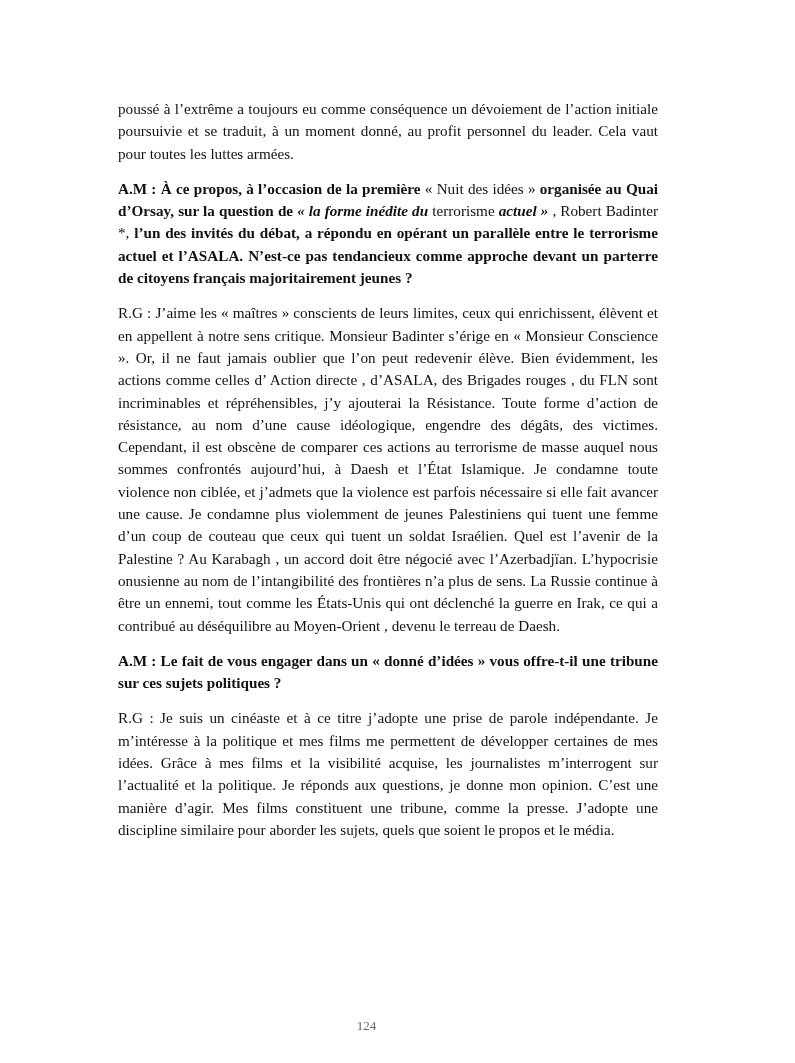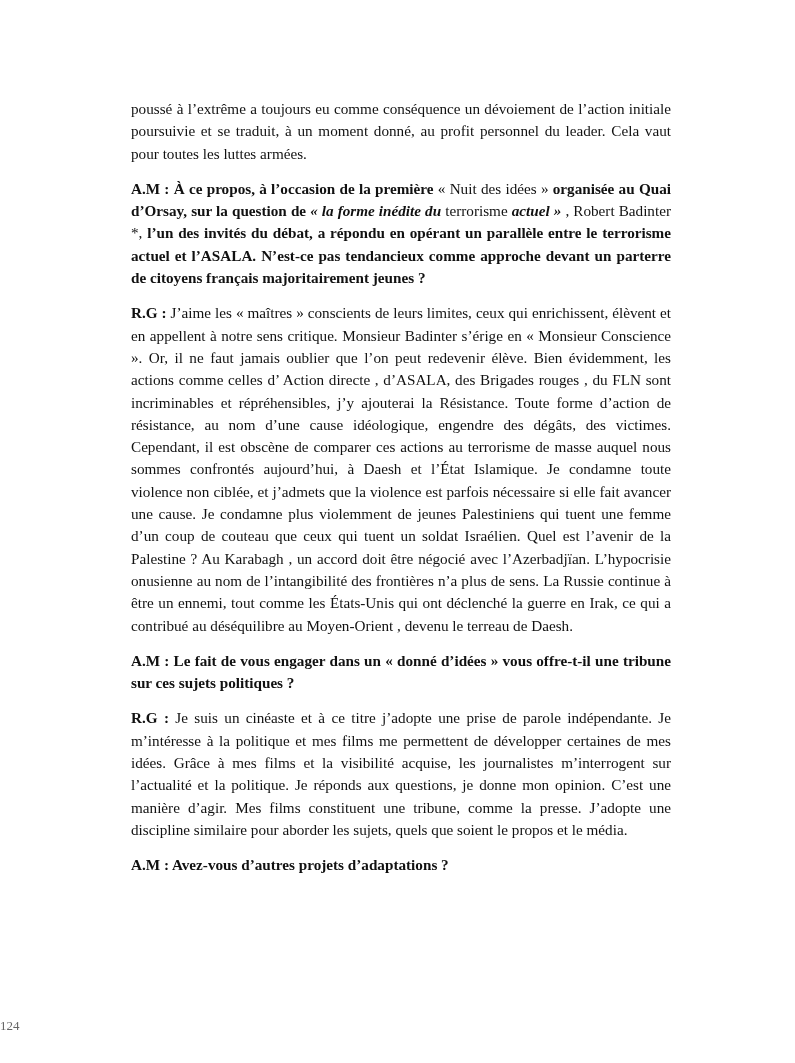--- a/index.html
+++ b/index.html
@@ -1,25 +1,25 @@
 <!DOCTYPE html>
 <html><head>
   <meta charset="utf-8">
   <style>
     html, body { margin: 0; padding: 0; background: #ffffff; }
     body { width: 795px; height: 1063px; position: relative; overflow: hidden;
       font-family: "Liberation Serif", "DejaVu Serif", serif; color: #111; }
-    .page { position: absolute; left: 131px; top: 98px; width: 540px; }
+    .page { position: absolute; left: 118px; top: 98px; width: 540px; }
     p { margin: 0; font-size: 15.2px; line-height: 22.3px; text-align: justify; }
     .gap { height: 13px; }
     .q { font-weight: bold; }
     .q .reg { font-weight: normal; font-family: Liberation Serif, serif; }
     .q .it { font-style: italic; }
-    .spk { font-weight: bold; }
-    .pageno { position: absolute; left: 0; width: 733px; top: 1018px; 
+    .spk { font-weight: normal; }
+    .pageno { position: absolute; left: 0; width: 733px; top: 1018px; text-align: center;
       font-size: 13px; color: #666; font-family: "Liberation Serif", serif; }
   </style>
 </head>
 <body>
 
 <div class="page">
   <p>poussé à l’extrême a toujours eu comme conséquence un dévoiement de l’action initiale poursuivie et se traduit, à un moment donné, au profit personnel du leader. Cela vaut pour toutes les luttes armées.</p>
   <div class="gap"></div>
 
   <p class="q"><span>A.M :</span><span> À ce propos, à l’occasion de la première </span><span class="reg">« Nuit des idées »</span><span> organisée au Quai d’Orsay, sur la question de </span><span class="it">« la forme inédite du</span><span class="reg"> terrorisme </span><span class="it">actuel »</span><span class="reg"> , Robert Badinter  *,</span><span> l’un des invités du débat, a répondu en opérant un parallèle entre le terrorisme actuel et l’ASALA. N’est-ce pas tendancieux comme approche devant un parterre de citoyens français majoritairement jeunes ?</span></p>
@@ -27,16 +27,15 @@
 
   <p><span class="spk">R.G :</span><span> J’aime les « maîtres » conscients de leurs limites, ceux qui enrichissent, élèvent et en appellent à notre sens critique. Monsieur Badinter s’érige en « Monsieur Conscience ». Or, il ne faut jamais oublier que l’on peut redevenir élève. Bien évidemment, les actions comme celles d’ Action directe , d’ASALA, des Brigades rouges , du FLN sont incriminables et répréhensibles, j’y ajouterai la Résistance. Toute forme d’action de résistance, au nom d’une cause idéologique, engendre des dégâts, des victimes. Cependant, il est obscène de comparer ces actions au terrorisme de masse auquel nous sommes confrontés aujourd’hui, à Daesh et l’État Islamique. Je condamne toute violence non ciblée, et j’admets que la violence est parfois nécessaire si elle fait avancer une cause. Je condamne plus violemment de jeunes Palestiniens qui tuent une femme d’un coup de couteau que ceux qui tuent un soldat Israélien. Quel est l’avenir de la Palestine ? Au Karabagh , un accord doit être négocié avec l’Azerbadjïan. L’hypocrisie onusienne au nom de l’intangibilité des frontières n’a plus de sens. La Russie continue à être un ennemi, tout comme les États-Unis qui ont déclenché la guerre en Irak, ce qui a contribué au déséquilibre au Moyen-Orient , devenu le terreau de Daesh.</span></p>
   <div class="gap"></div>
 
   <p class="q"><span>A.M :</span><span> Le fait de vous engager dans un « donné d’idées » vous offre-t-il une tribune sur ces sujets politiques ?</span></p>
   <div class="gap"></div>
 
   <p><span class="spk">R.G :</span><span> Je suis un cinéaste et à ce titre j’adopte une prise de parole indépendante. Je m’intéresse à la politique et mes films me permettent de développer certaines de mes idées. Grâce à mes films et la visibilité acquise, les journalistes m’interrogent sur l’actualité et la politique. Je réponds aux questions, je donne mon opinion. C’est une manière d’agir. Mes films constituent une tribune, comme la presse. J’adopte une discipline similaire pour aborder les sujets, quels que soient le propos et le média.</span></p>
   <div class="gap"></div>
 
-  <p class="q"><span>A.M :</span><span> Avez-vous d’autres projets d’adaptations ?</span></p>
 </div>
 
 <div class="pageno">124</div>
 
 </body></html>

